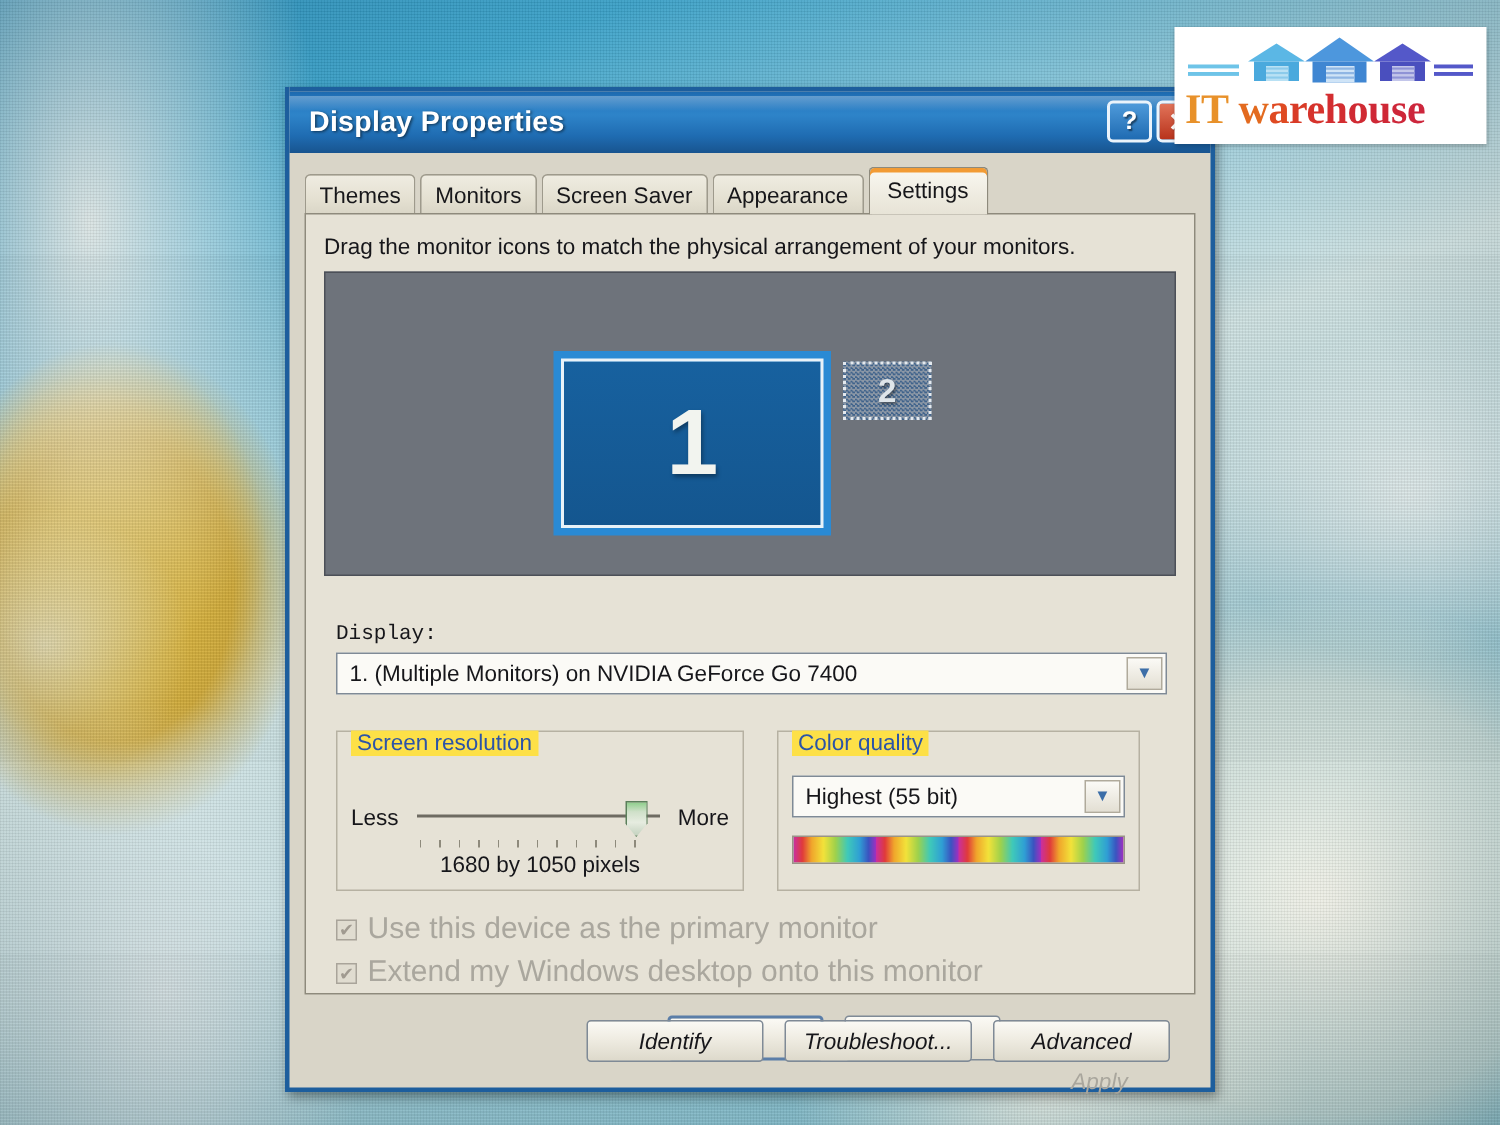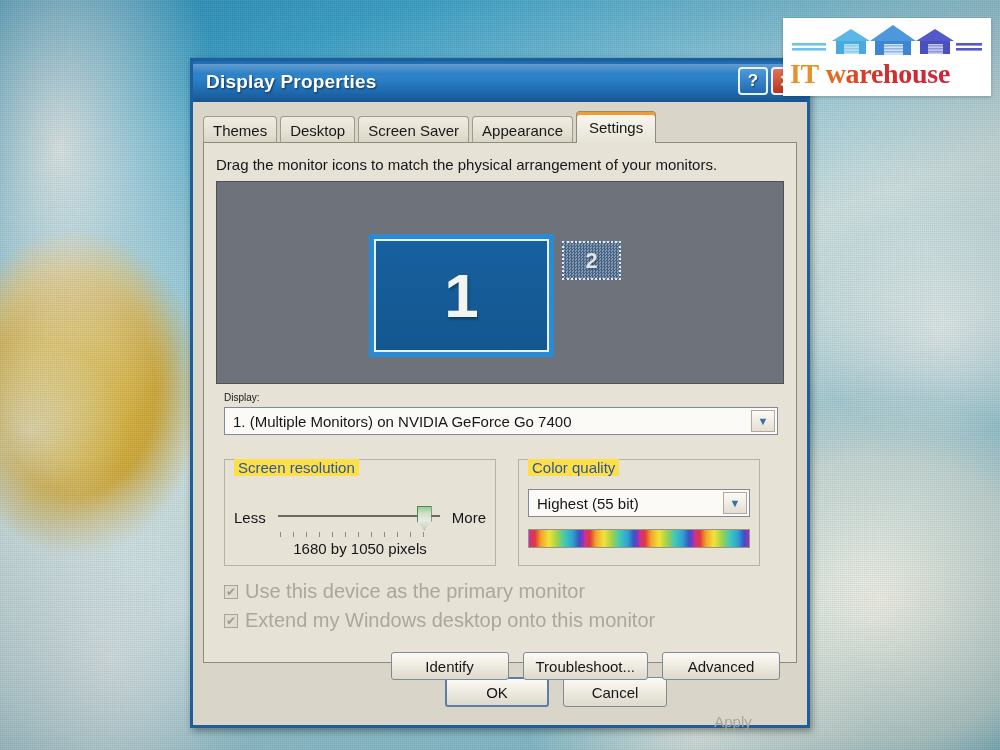--- a/index.html
+++ b/index.html
@@ -164,21 +164,21 @@
       repeating-conic-gradient(#41648c 0% 25%, #8d98a6 0% 50%) 0 0/3px 3px;
     border: 2px dotted #e4e9ee;
     display: flex; align-items: center; justify-content: center;
   }
   #monitor-2-number {
     color: #dfe5e9; font-size: 22px; font-weight: bold;
     text-shadow: 1px 1px 2px rgba(0,0,0,.45);
   }
 
   
-  #display-label { font-size: 10px; color: #16161a; margin: 8px 0 4px 8px; }
+  #display-label { font-size: 14px; color: #16161a; margin: 31px 0 4px 8px; font-family: Liberation Mono, monospace; }
   .combo {
     position: relative;
     height: 28px;
     background: #fbfaf6;
     border: 1px solid #7f8a96;
     display: flex; align-items: center;
     padding-left: 8px;
     font-size: 15px; color: #16161a;
   }
   .combo-arrow {
@@ -255,21 +255,21 @@
 
   
   #action-row { display: flex; justify-content: flex-end; gap: 14px; margin: 20px 4px 0 0; }
   .xp-button {
     min-width: 118px; height: 28px;
     padding: 0 12px;
     background: linear-gradient(180deg,#fbfaf5 0%,#efece2 45%,#ddd9cb 100%);
     border: 1px solid #7f8a96;
     border-radius: 3px;
     font-size: 15px; color: #16161a;
-    display: flex; align-items: center; justify-content: center;
+    display: flex; align-items: center; justify-content: center; font-style: italic;
   }
   .xp-button.disabled { color: #a9a69d; background: transparent; border-color: transparent; margin-top: 29px; }
   .xp-button.default { border: 2px solid #5b7ea8; }
 
   
   #footer { display: flex; justify-content: flex-end; gap: 14px; margin: 14px 22px 0 0; }
   #footer .xp-button { min-width: 104px; height: 30px; }
 
   
   #watermark {
@@ -312,21 +312,21 @@
   <div id="titlebar">
     <span id="window-title">Display Properties</span>
     <div class="titlebar-buttons">
       <div class="tb-btn tb-help">?</div>
       <div class="tb-btn tb-close">✕</div>
     </div>
   </div>
 
   <div id="tabstrip">
     <div class="tab">Themes</div>
-    <div class="tab">Desktop</div>
+    <div class="tab">Monitors</div>
     <div class="tab">Screen Saver</div>
     <div class="tab">Appearance</div>
     <div class="tab active">Settings</div>
   </div>
 
   <div id="tabpage">
 
     <div id="hint-text">Drag the monitor icons to match the physical arrangement of your monitors.</div>
 
     <div id="preview-area">

